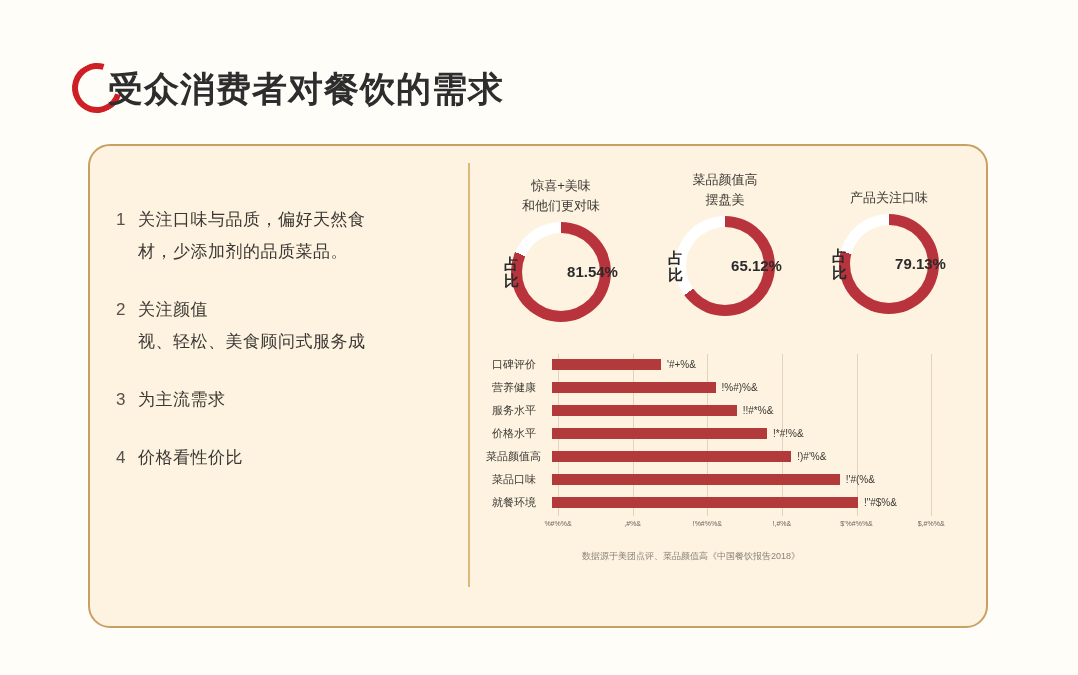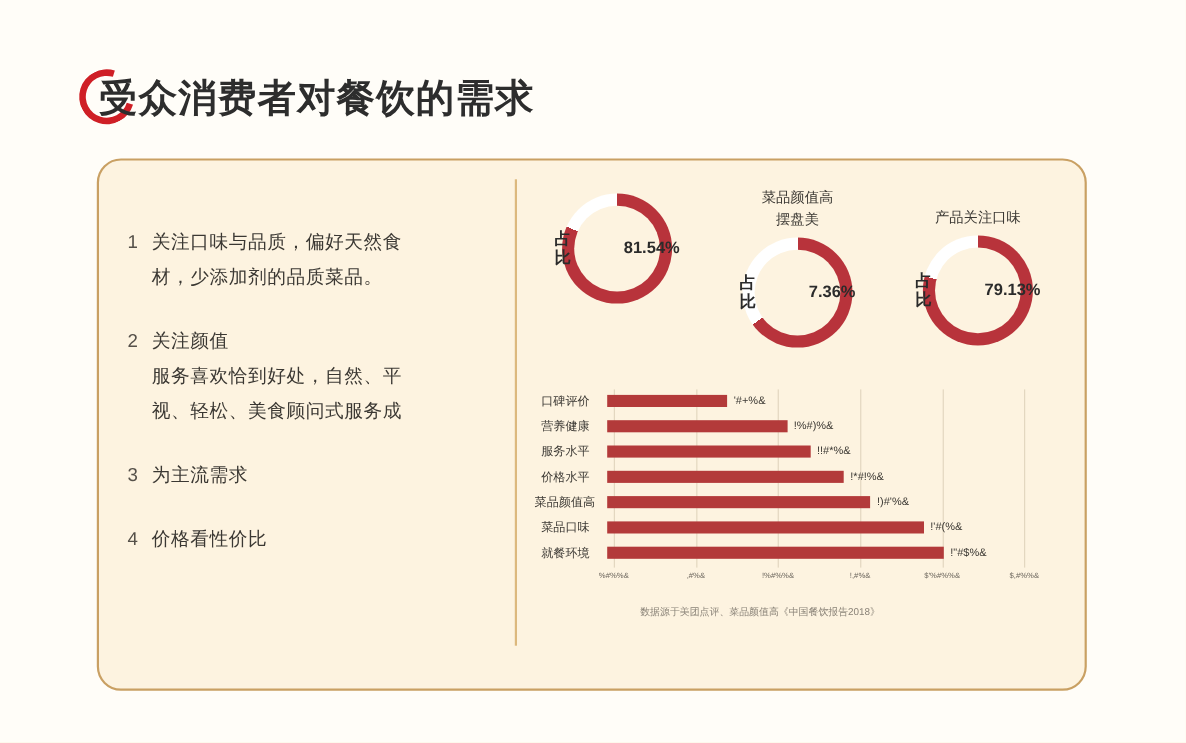--- a/index.html
+++ b/index.html
@@ -31,21 +31,21 @@
     width: 50px;
     height: 50px;
     border: 6px solid #cf1f26;
     border-radius: 50%;
     border-right-color: transparent;
     transform: rotate(-28deg);
     box-sizing: border-box;
   }
   .title-text {
     position: relative;
-    margin-left: 18px;
+    margin-left: 36px;
     font-size: 35px;
     font-weight: bold;
     color: #2d2d2d;
     letter-spacing: 1px;
     white-space: nowrap;
   }
 
   
   .card {
     position: absolute;
@@ -264,21 +264,20 @@
       <div class="list-body">
         <div class="list-line">关注口味与品质，偏好天然食</div>
         <div class="list-line">材，少添加剂的品质菜品。</div>
       </div>
     </div>
 
     <div class="list-item">
       <div class="list-num">2</div>
       <div class="list-body">
         <div class="list-line">关注颜值</div>
-        <div class="list-line">服务喜欢恰到好处，自然、平</div>
         <div class="list-line">视、轻松、美食顾问式服务成</div>
       </div>
     </div>
 
     <div class="list-item">
       <div class="list-num">3</div>
       <div class="list-body">
         <div class="list-line">为主流需求</div>
       </div>
     </div>
@@ -288,37 +287,41 @@
       <div class="list-body">
         <div class="list-line">价格看性价比</div>
       </div>
     </div>
 
   </div>
 
   <div class="donuts">
 
     <div class="donut" id="donut0" style="left:0px; top:6px;">
+      <div class="donut-caption">
+        <div>惊喜+美味</div>
+        <div>和他们更对味</div>
+      </div>
       <div class="donut-ring" style="background: conic-gradient(rgb(184, 51, 59) 0deg, rgb(184, 51, 59) 293.544deg, rgb(255, 255, 255) 293.544deg, rgb(255, 255, 255) 360deg);">
         <div class="donut-hole">
           <div class="donut-lbl">占比</div>
           <div class="donut-val">81.54%</div>
         </div>
       </div>
     </div>
 
     <div class="donut" id="donut1" style="left:164px; top:0px;">
       <div class="donut-caption">
         <div>菜品颜值高</div>
         <div>摆盘美</div>
       </div>
       <div class="donut-ring" style="background: conic-gradient(rgb(184, 51, 59) 0deg, rgb(184, 51, 59) 234.432deg, rgb(255, 255, 255) 234.432deg, rgb(255, 255, 255) 360deg);">
         <div class="donut-hole">
           <div class="donut-lbl">占比</div>
-          <div class="donut-val">7.36%</div>
+          <div class="donut-val">65.12%</div>
         </div>
       </div>
     </div>
 
     <div class="donut" id="donut2" style="left:328px; top:18px;">
       <div class="donut-caption">
         <div>产品关注口味</div>
       </div>
       <div class="donut-ring" style="background: conic-gradient(rgb(184, 51, 59) 0deg, rgb(184, 51, 59) 284.868deg, rgb(255, 255, 255) 284.868deg, rgb(255, 255, 255) 360deg);">
         <div class="donut-hole">

